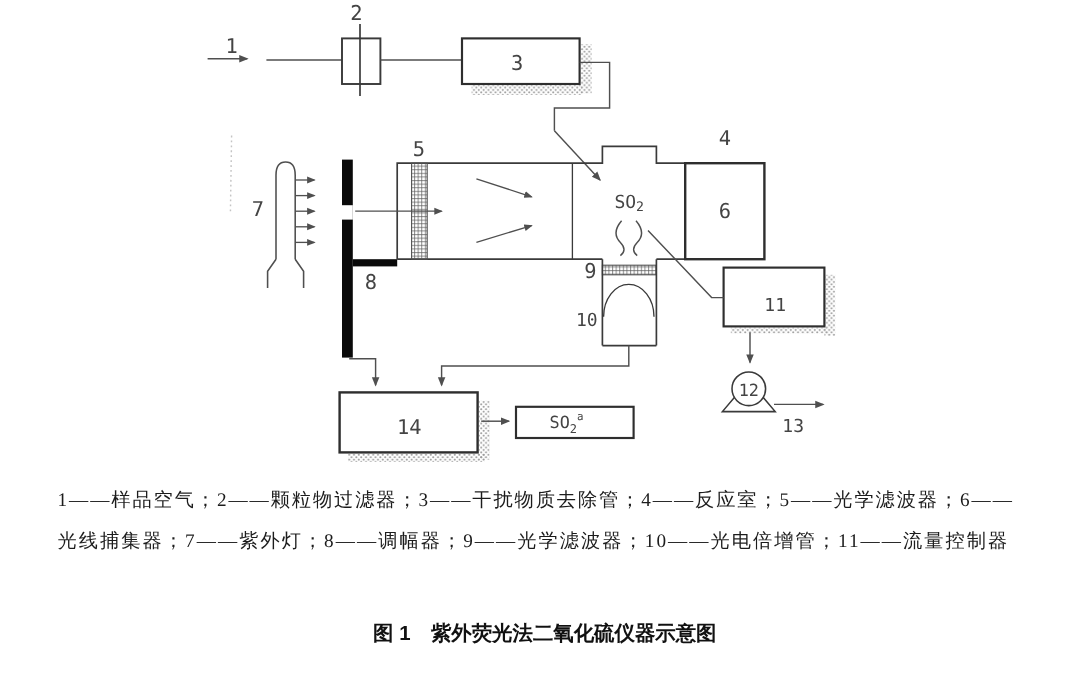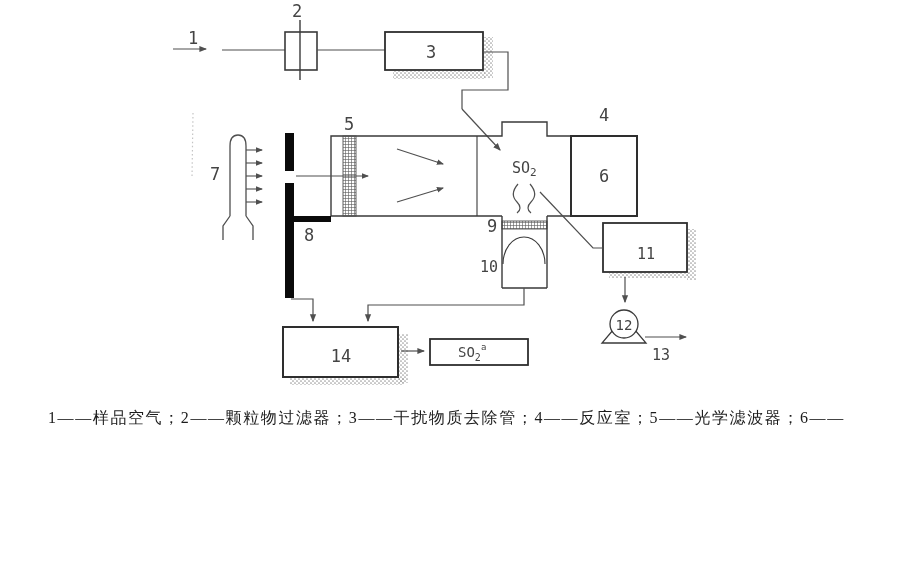--- a/index.html
+++ b/index.html
@@ -151,16 +151,18 @@
   <g>
     <rect x="430" y="339" width="98" height="26" stroke="#2e2e2e" stroke-width="1.8" fill="#fff"></rect>
   </g>
   <text x="458" y="357" font-size="14" fill="#555" font-family="DejaVu Sans Mono, Liberation Mono, monospace">
     <tspan>SO</tspan><tspan dy="4" font-size="10">2</tspan><tspan dy="-11" font-size="9">a</tspan>
   </text>
 </svg>
 
 <div class="legend">
   <div class="legend-line ls1">1——样品空气；2——颗粒物过滤器；3——干扰物质去除管；4——反应室；5——光学滤波器；6——</div>
+  <div class="legend-line ls2">光线捕集器；7——紫外灯；8——调幅器；9——光学滤波器；10——光电倍增管；11——流量控制器</div>
 </div>
 
+<div class="caption">图 1　紫外荧光法二氧化硫仪器示意图</div>
 
 </div>
 
 </body></html>

